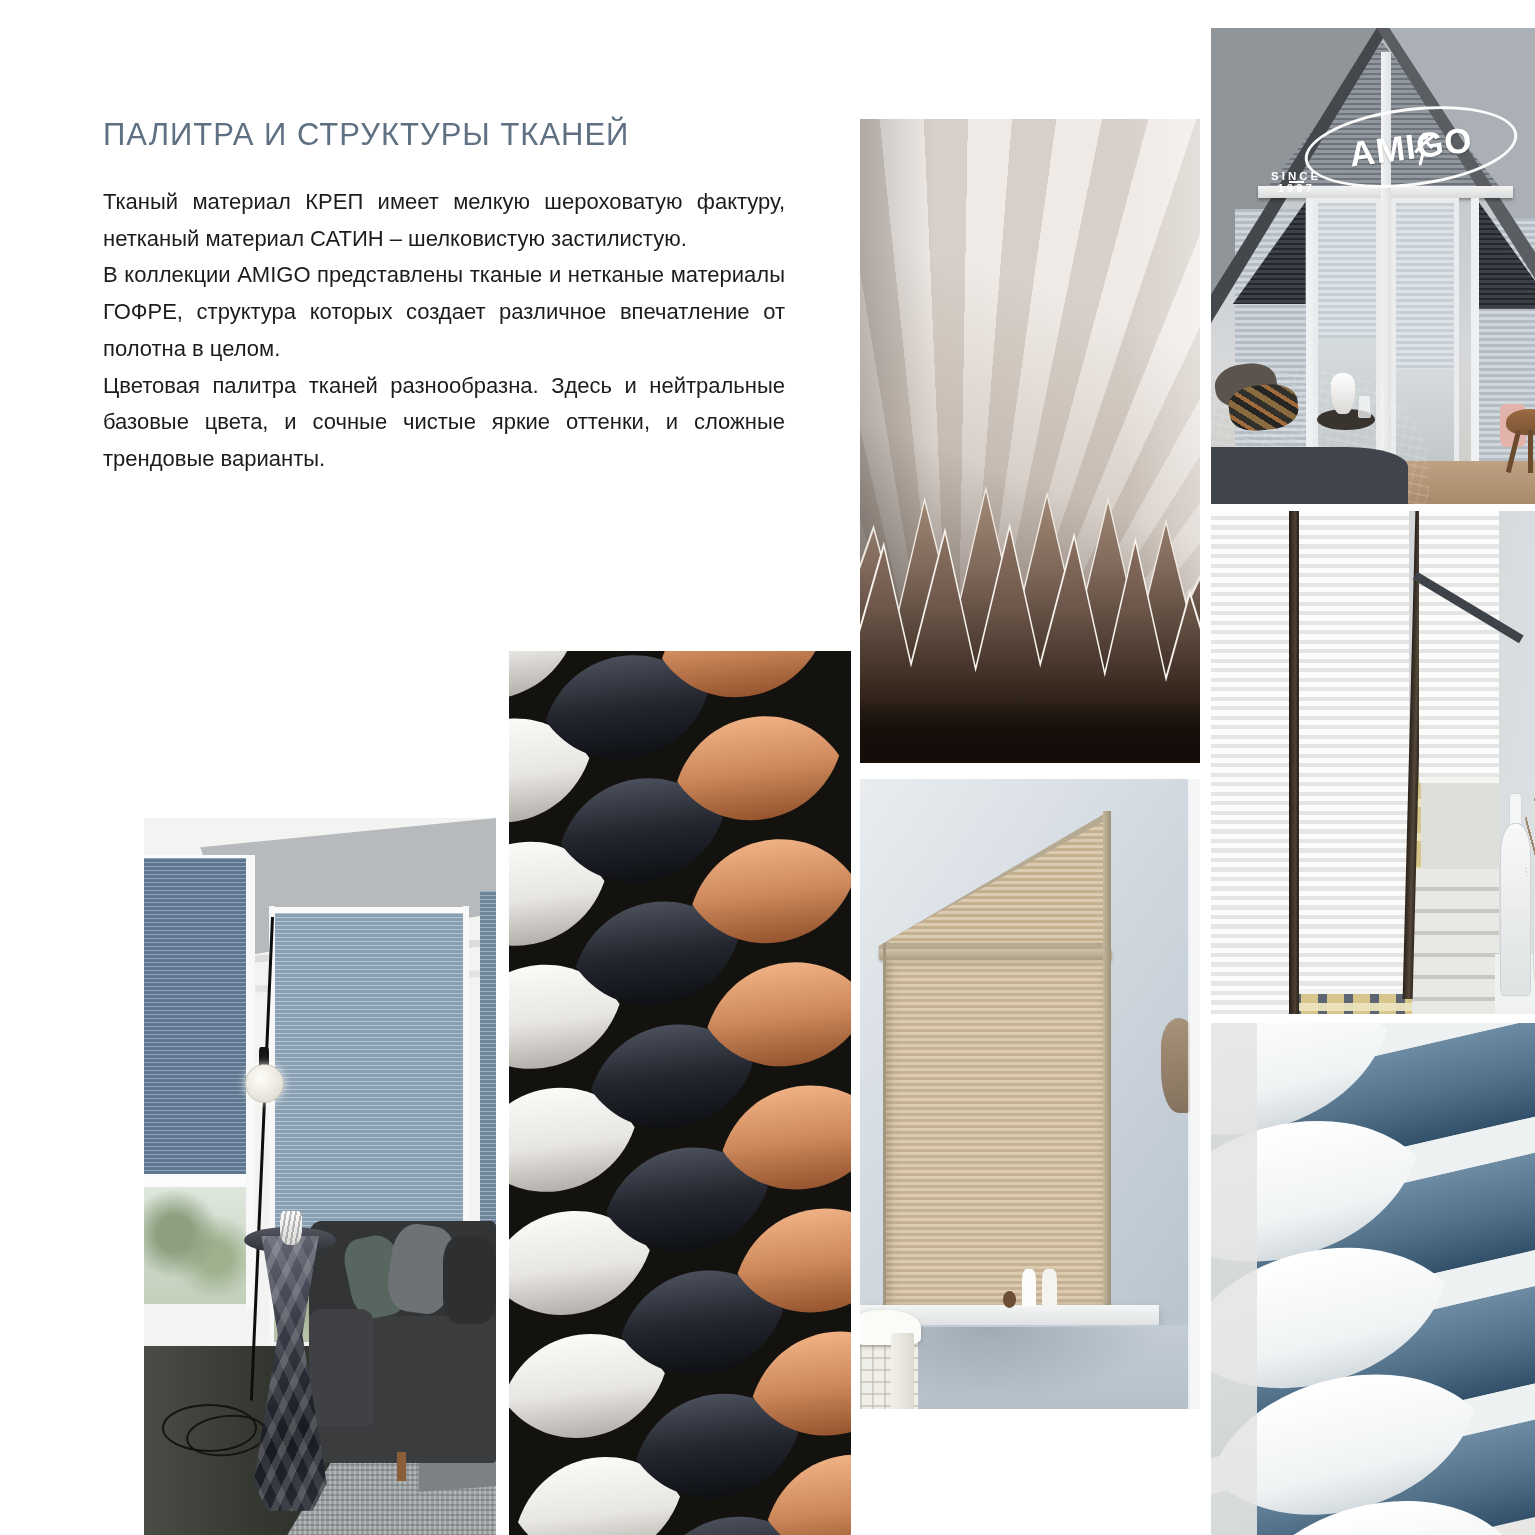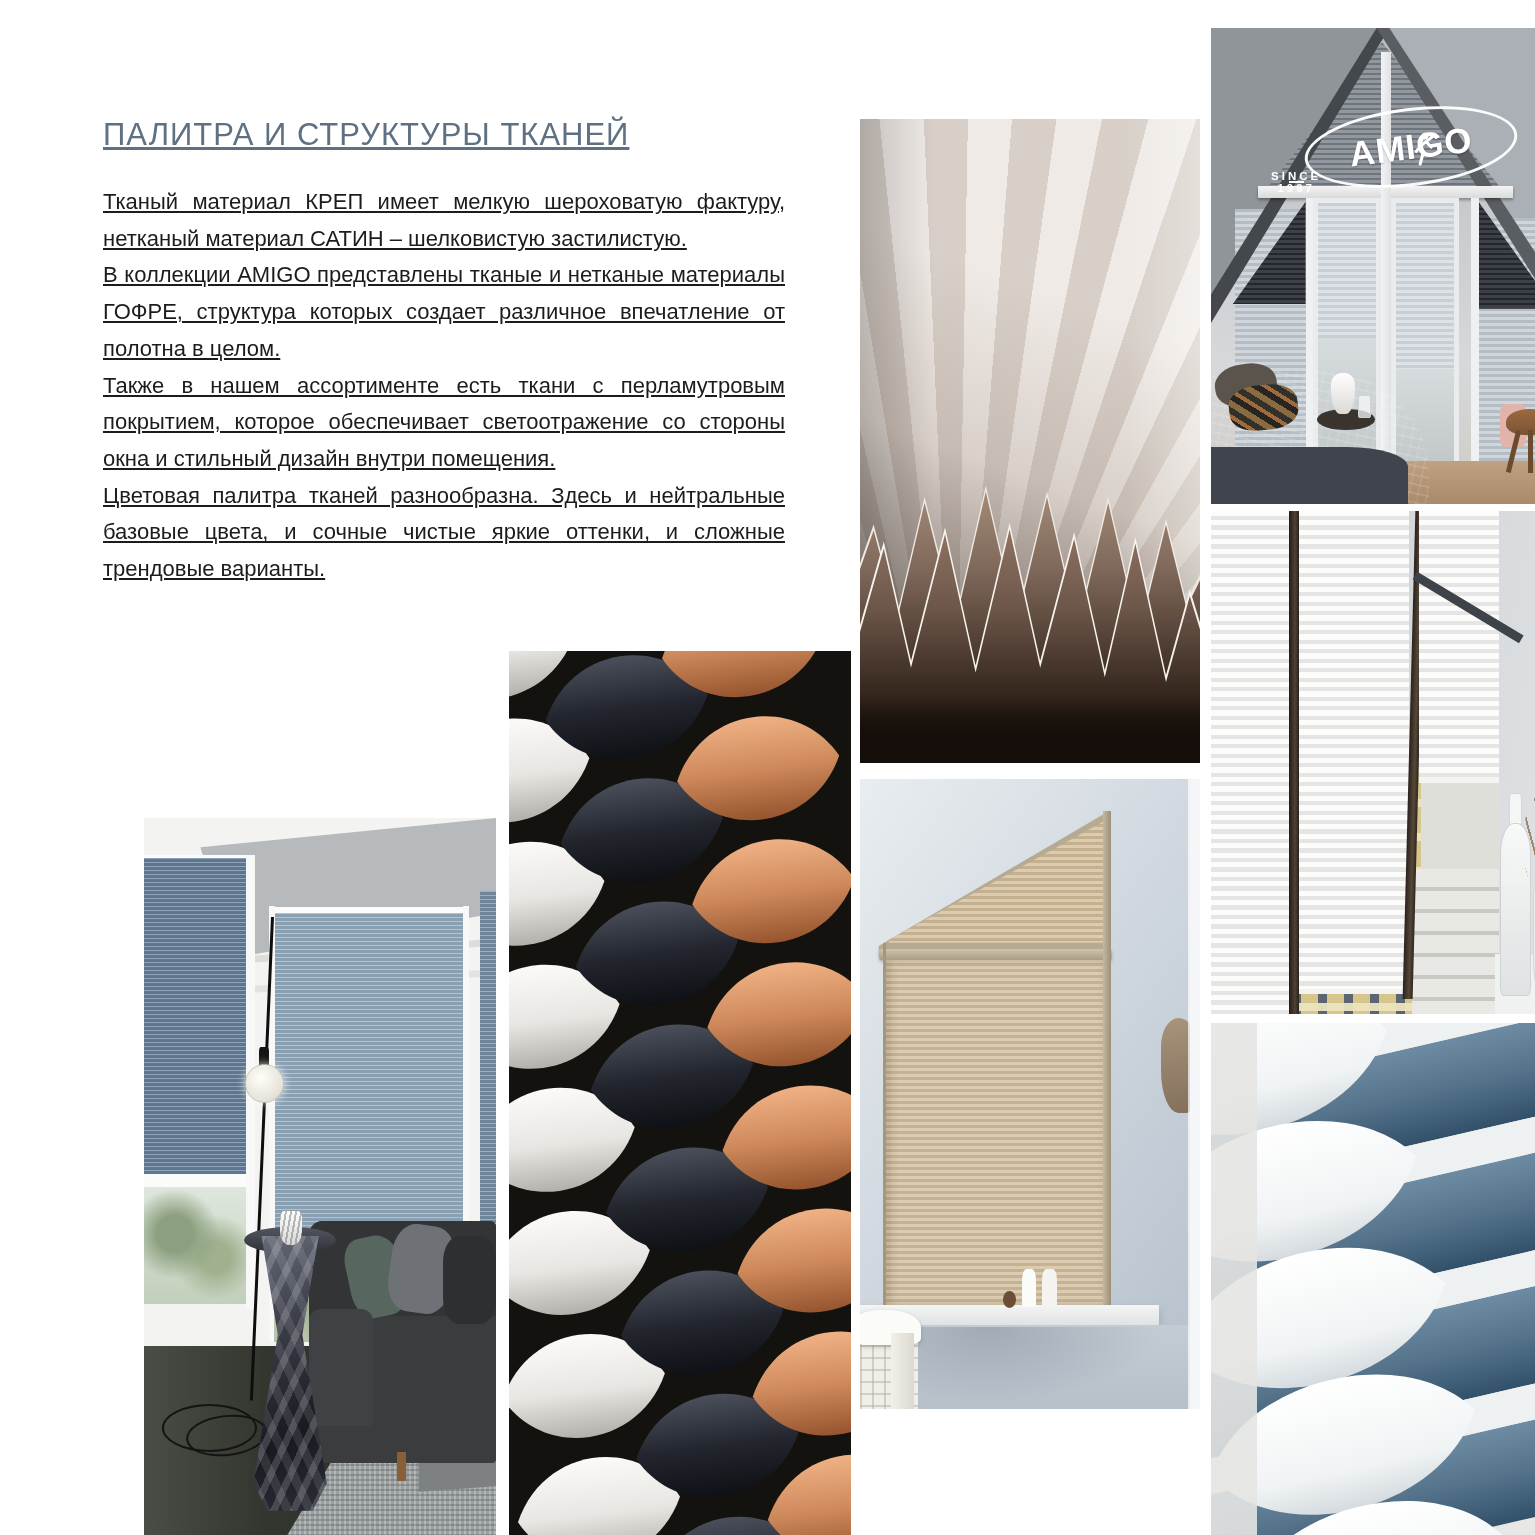--- a/index.html
+++ b/index.html
@@ -1,18 +1,18 @@
 <!DOCTYPE html>
 <html><head>
 <meta charset="utf-8">
 <style>
   html,body{margin:0;padding:0;}
   body{width:1535px;height:1535px;position:relative;background:#ffffff;overflow:hidden;
        font-family:"Liberation Sans","DejaVu Sans",sans-serif;}
-  .abs{position:absolute;text-decoration:underline;}
+  .abs{position:absolute;}
   .photo{position:absolute;overflow:hidden;}
   .photo *{position:absolute;}
 
   
   #title{left:103px;top:96px;font-size:31px;font-weight:400;letter-spacing:1px;color:#5e7082;}
   #intro{left:103px;top:184px;width:682px;font-size:22px;line-height:36.7px;color:#1c1c1c;}
   #intro p{margin:0;text-align:justify;}
 
   
   #p-attic{left:1171px;top:12px;width:364px;height:476px;}
@@ -164,21 +164,20 @@
   .bp-svg{position:absolute;inset:0;width:100%;height:100%;}
 </style>
 </head>
 <body>
 
 <h1 id="title" class="abs">ПАЛИТРА И СТРУКТУРЫ ТКАНЕЙ</h1>
 
 <div id="intro" class="abs">
   <p>Тканый материал КРЕП имеет мелкую шероховатую фактуру, нетканый материал САТИН – шелковистую застилистую.</p>
   <p>В коллекции AMIGO представлены тканые и нетканые материалы ГОФРЕ, структура которых создает различное впечатление от полотна в целом.</p>
-  <p>Также в нашем ассортименте есть ткани с перламутровым покрытием, которое обеспечивает светоотражение со стороны окна и стильный дизайн внутри помещения.</p>
   <p>Цветовая палитра тканей разнообразна. Здесь и нейтральные базовые цвета, и сочные чистые яркие оттенки, и сложные трендовые варианты.</p>
 </div>
 
 <figure class="photo" id="p-attic">
   <div class="at-wall"></div>
   <div class="at-roofL"></div>
   <div class="at-roofR"></div>
   <div class="at-gable"></div>
   <div class="at-panelL"></div>
   <div class="at-panelR"></div>

